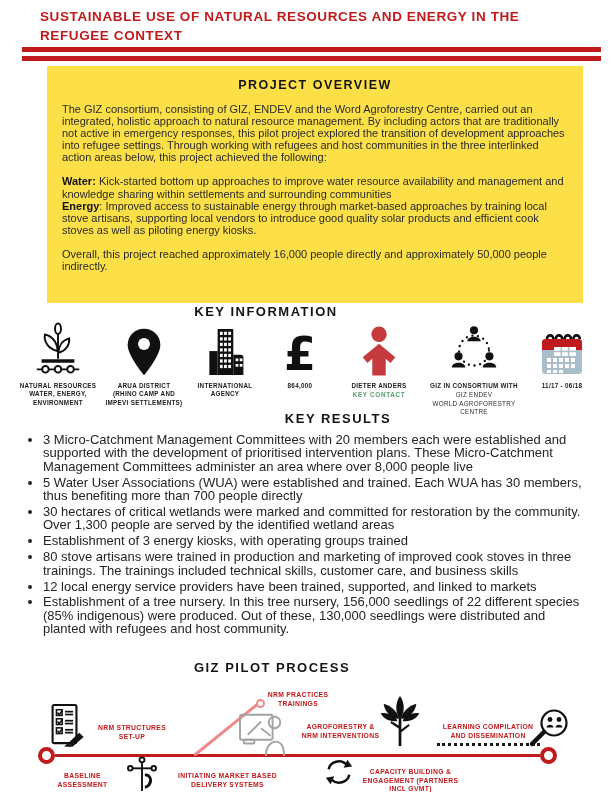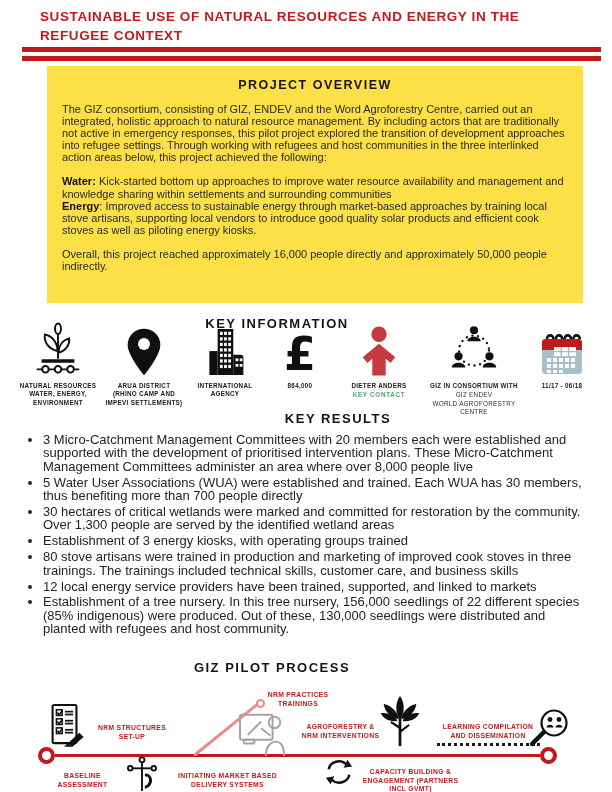--- a/index.html
+++ b/index.html
@@ -15,21 +15,21 @@
   
   .overview-box{position:absolute;left:47px;top:66px;width:536px;height:237px;background:#fde047;
     box-sizing:border-box;padding:12px 15px 10px;}
   .section-heading{text-align:center;font-weight:800;font-size:13px;letter-spacing:1.5px;color:#141414;}
   .overview-box .section-heading{margin-bottom:11px;font-size:12.5px;}
   .ov-text{font-size:11px;line-height:12.1px;color:#2a2a2a;}
   .ov-text b{color:#111;}
   .ov-gap{height:12px;}
 
   
-  .ki-heading{position:absolute;top:316px;left:0;width:532px;padding-left:11px;}
+  .ki-heading{position:absolute;top:304px;left:0;width:532px;}
   .ki-row{position:absolute;top:322px;left:14px;width:584px;display:flex;}
   .ki-col{text-align:center;box-sizing:border-box;padding:0 2px;}
   .ki-iconbox{height:56px;display:flex;align-items:flex-end;justify-content:center;}
   .ki-label{margin-top:4px;font-size:6.3px;line-height:8.4px;letter-spacing:.3px;font-weight:600;
     color:#1a1a1a;white-space:pre-line;}
   .ki-label.strong{font-weight:800;}
   .ki-label.sub{font-weight:500;margin-top:1px;color:#2e2e2e;}
   .ki-label.green{color:#4f9e6c;margin-top:1px;font-weight:700;letter-spacing:.7px;}
   .pound{font-family:"DejaVu Sans","Liberation Sans",sans-serif;font-weight:700;font-size:46px;
     line-height:48px;color:#101010;}

